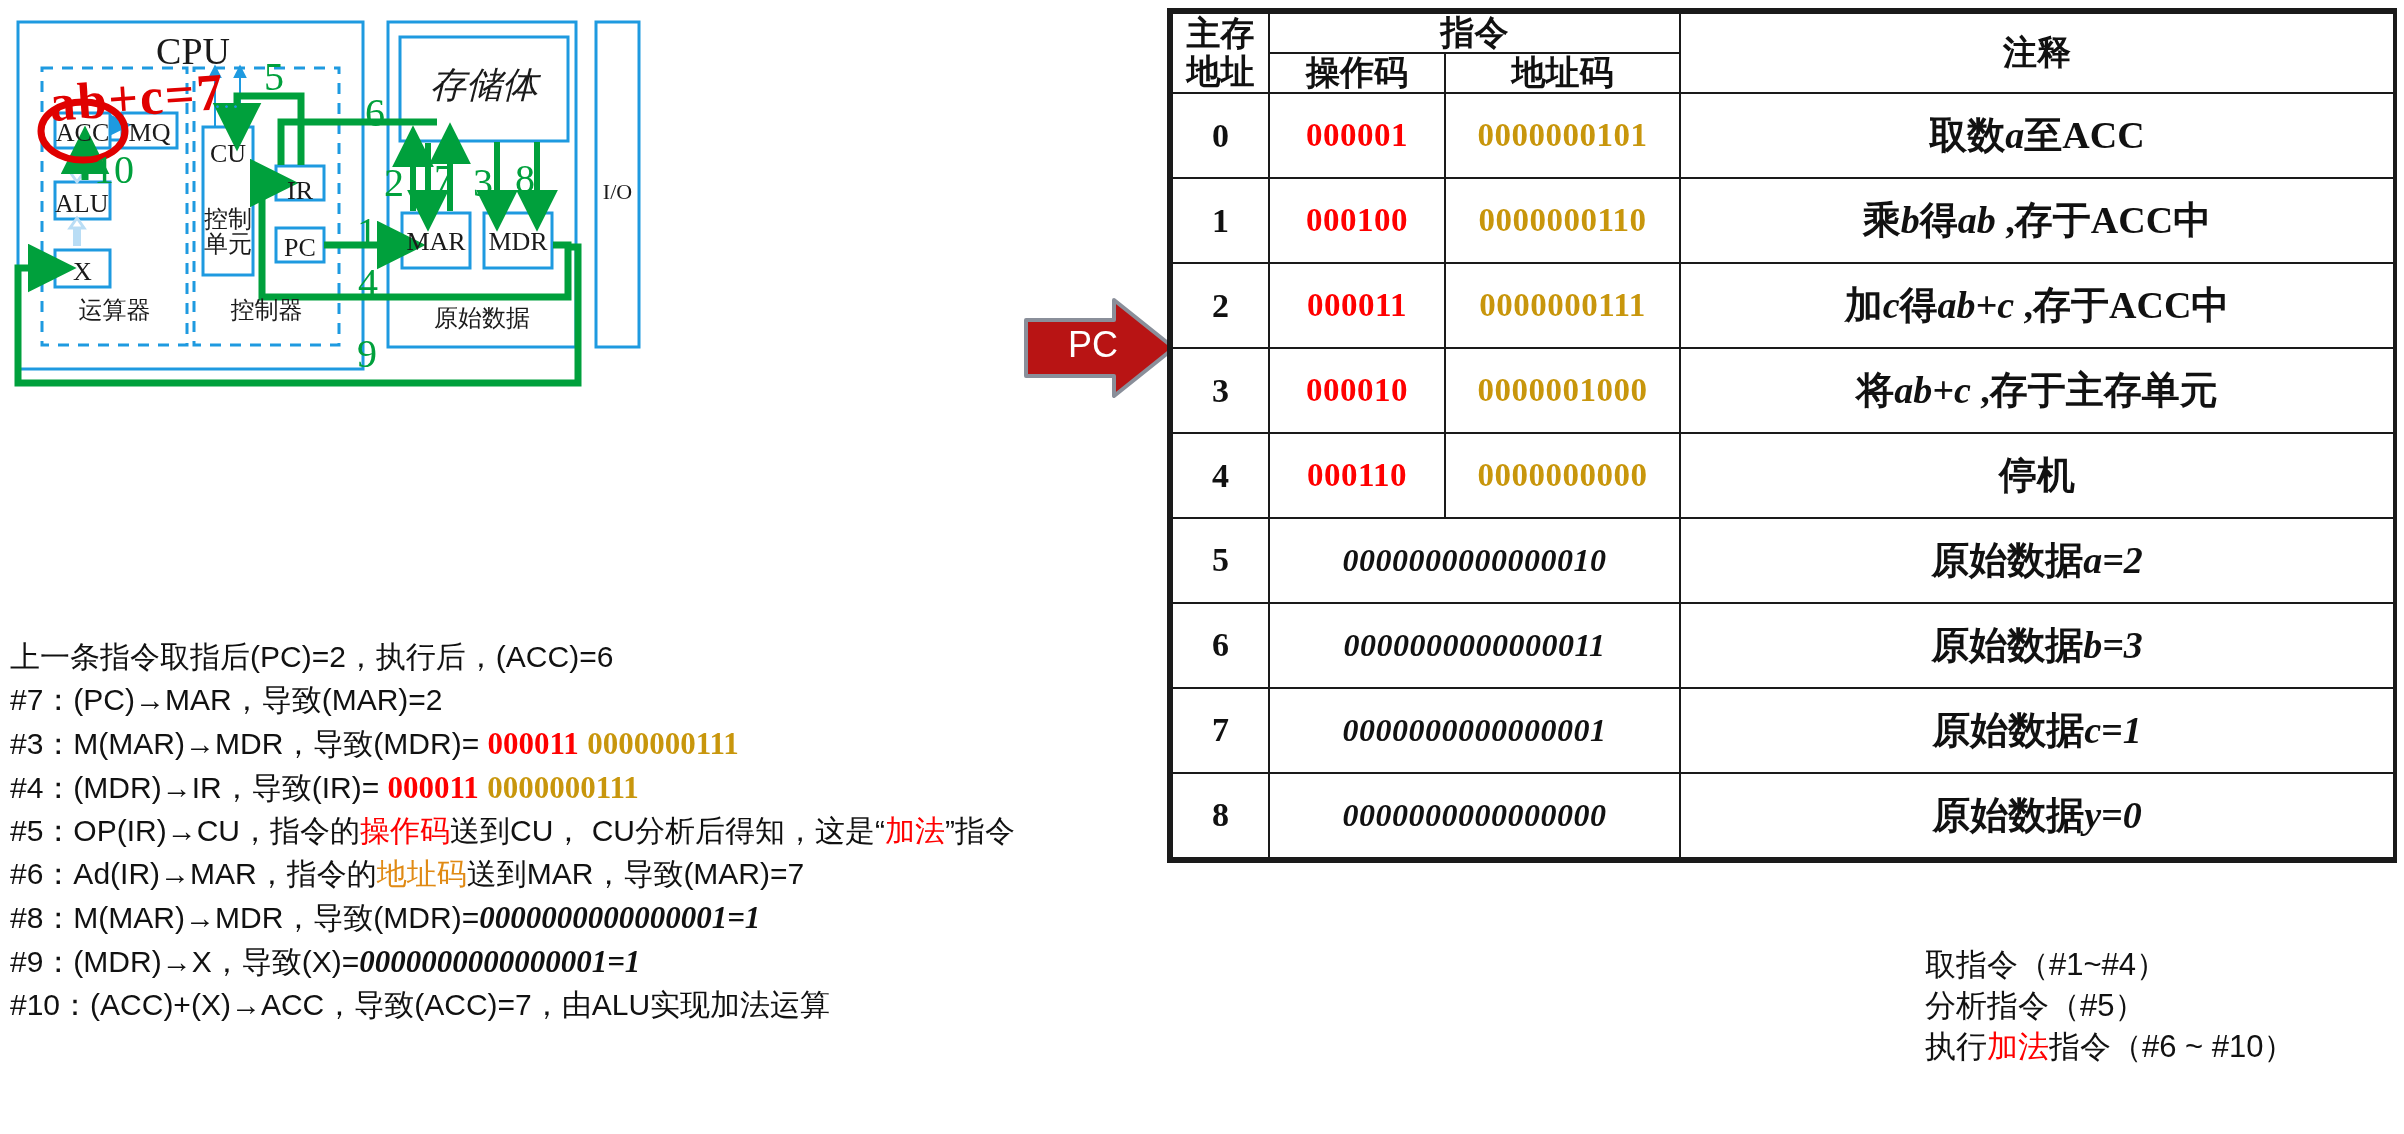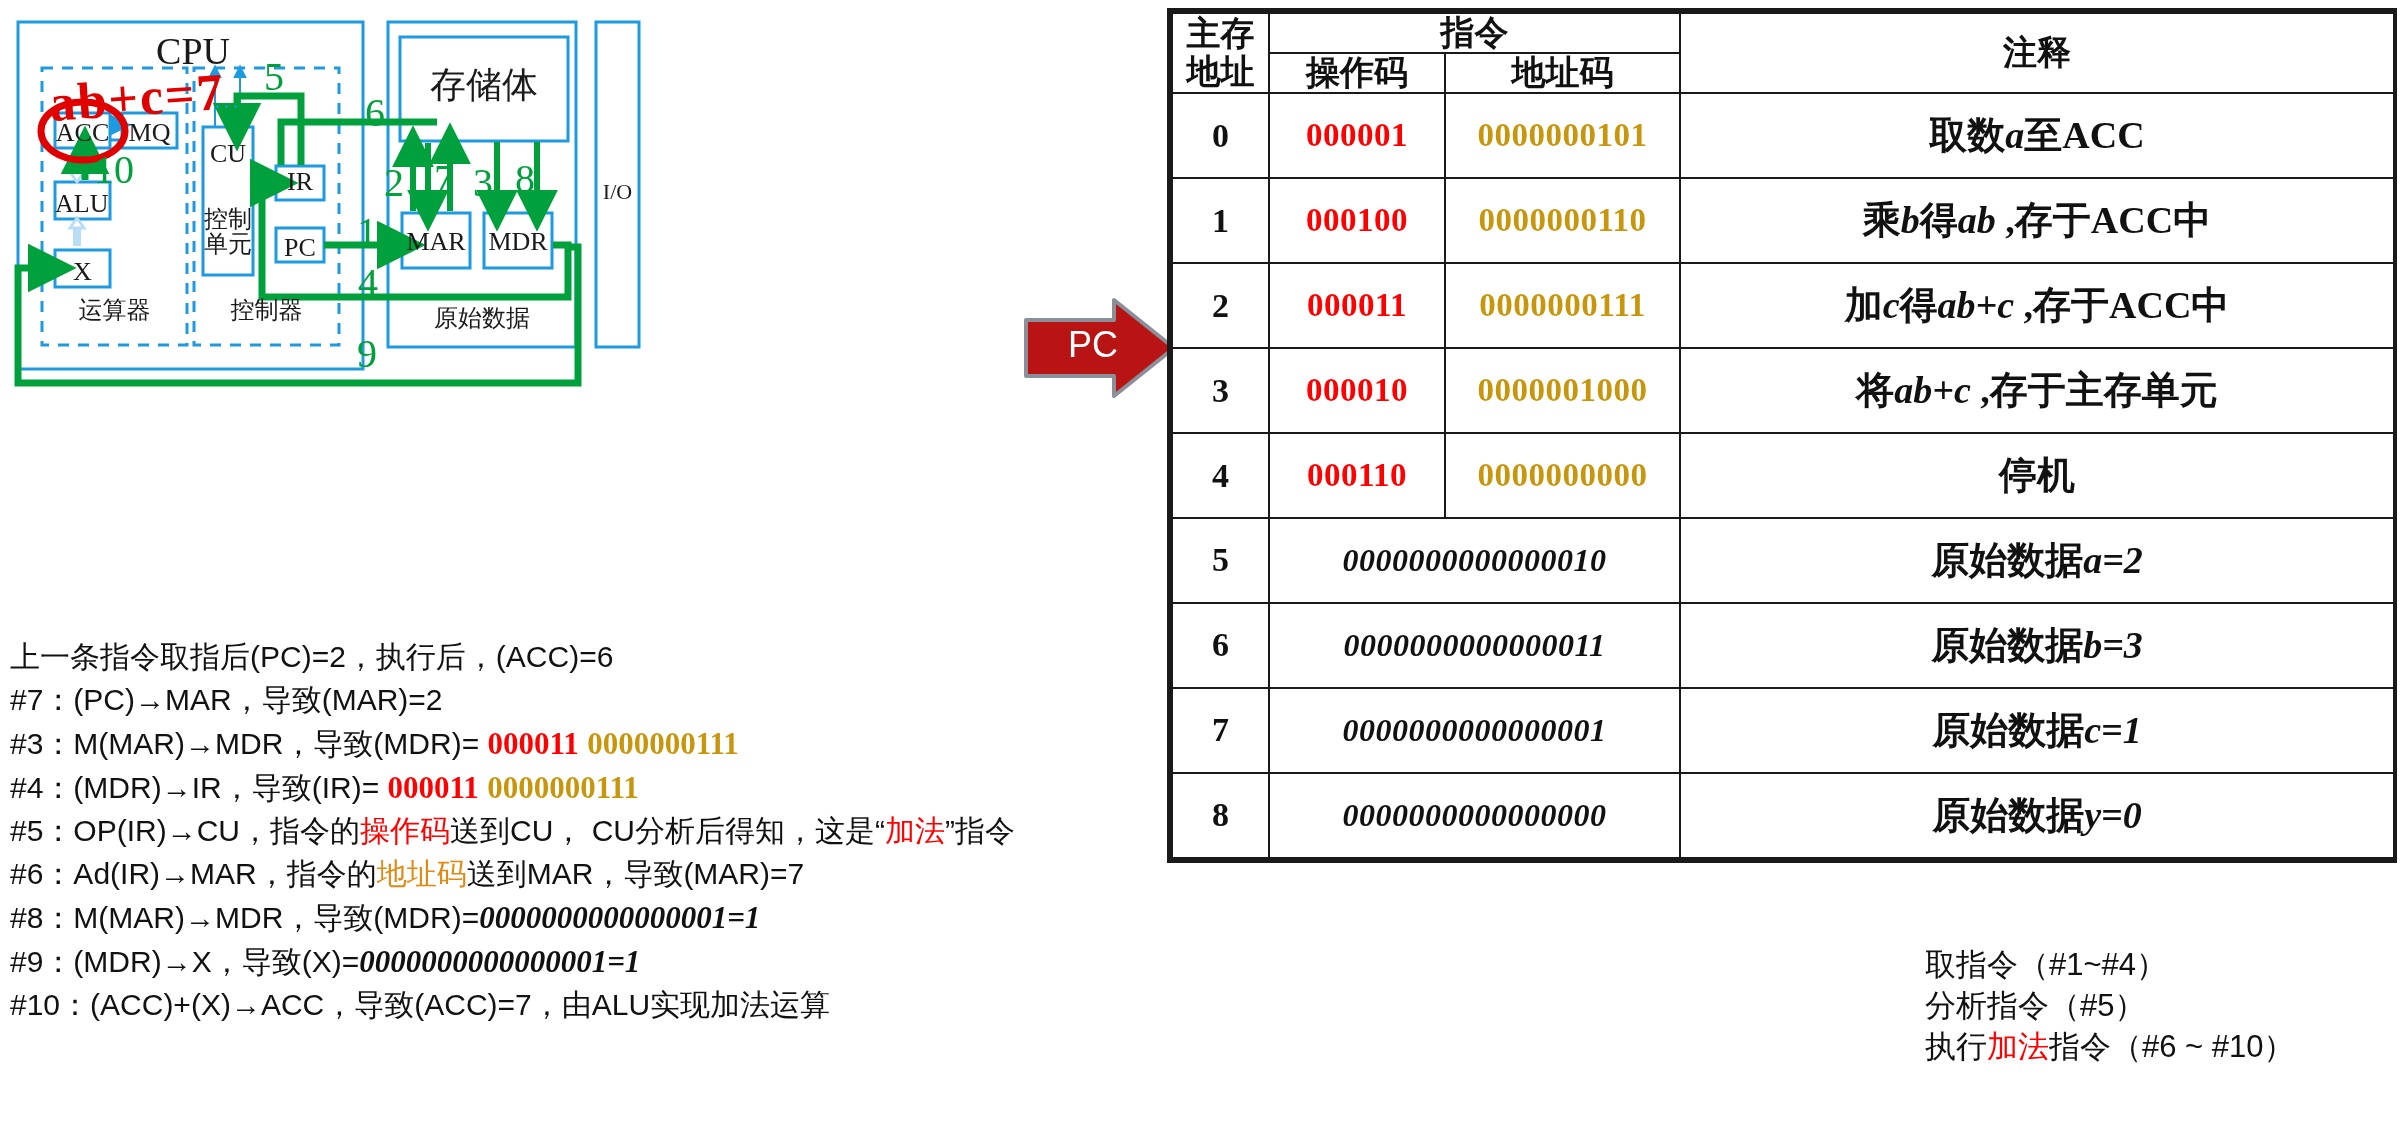--- a/index.html
+++ b/index.html
@@ -145,25 +145,25 @@
   <div class="dlabel handwrite" style="left:42px;top:72px;width:190px;">ab+c=7</div>
 
   <div class="dlabel boxlbl" style="left:55px;top:120px;width:55px;">ACC</div>
   <div class="dlabel boxlbl" style="left:122px;top:120px;width:55px;">MQ</div>
   <div class="dlabel boxlbl" style="left:55px;top:191px;width:39px;">ALU</div>
   <div class="dlabel boxlbl" style="left:55px;top:259px;width:55px;">X</div>
 
   <div class="dlabel boxlbl" style="left:203px;top:141px;width:50px;">CU</div>
   <div class="dlabel cnlbl" style="left:203px;top:187px;width:50px;margin-top:20px;">控制</div>
   <div class="dlabel cnlbl" style="left:203px;top:232px;width:50px;">单元</div>
-  <div class="dlabel boxlbl" style="left:276px;top:169px;width:48px;">IR</div>
+  <div class="dlabel boxlbl" style="left:276px;top:178px;width:48px;">IR</div>
   <div class="dlabel boxlbl" style="left:276px;top:235px;width:48px;">PC</div>
   <div class="dlabel boxlbl" style="left:402px;top:229px;width:68px;">MAR</div>
   <div class="dlabel boxlbl" style="left:484px;top:229px;width:68px;">MDR</div>
-  <div class="dlabel" style="left:400px;top:67px;width:168px;font-size:36px;">存储体</div>
+  <div class="dlabel" style="left:400px;top:67px;width:168px;font-size:36px;font-style:italic;">存储体</div>
   <div class="dlabel boxlbl" style="left:596px;top:181px;width:43px;font-size:22px;">I/O</div>
 
   <div class="dlabel cnlbl" style="left:42px;top:298px;width:145px;">运算器</div>
   <div class="dlabel cnlbl" style="left:194px;top:298px;width:145px;">控制器</div>
   <div class="dlabel cnlbl" style="left:398px;top:306px;width:168px;">原始数据</div>
 
   <div class="dlabel" style="left:206px;top:88px;width:44px;font-size:24px;color:#1e9ae0;letter-spacing:3px;">...</div>
 
   <div class="dlabel numlbl" style="left:355px;top:212px;width:24px;">1</div>
   <div class="dlabel numlbl" style="left:382px;top:163px;width:24px;">2</div>

